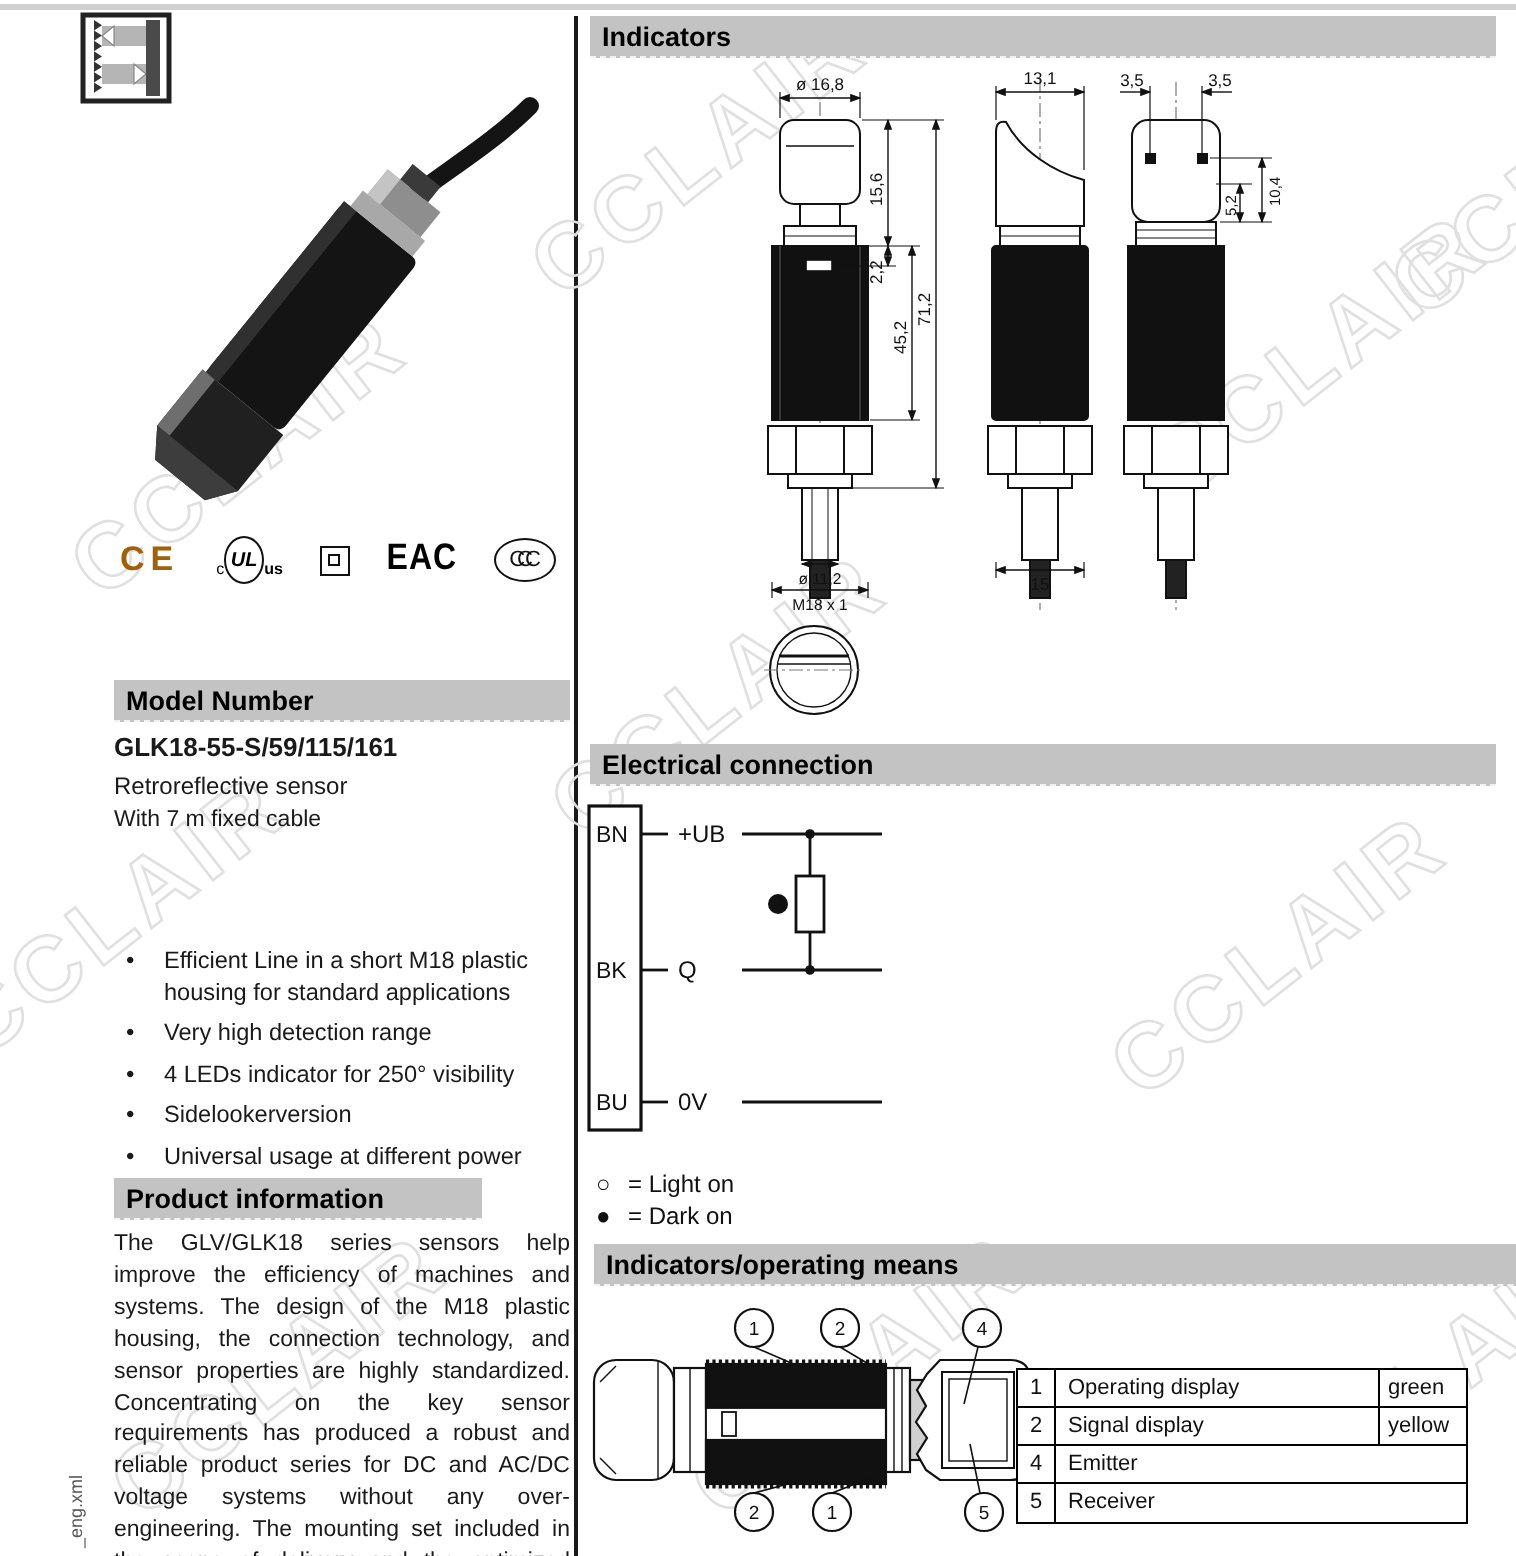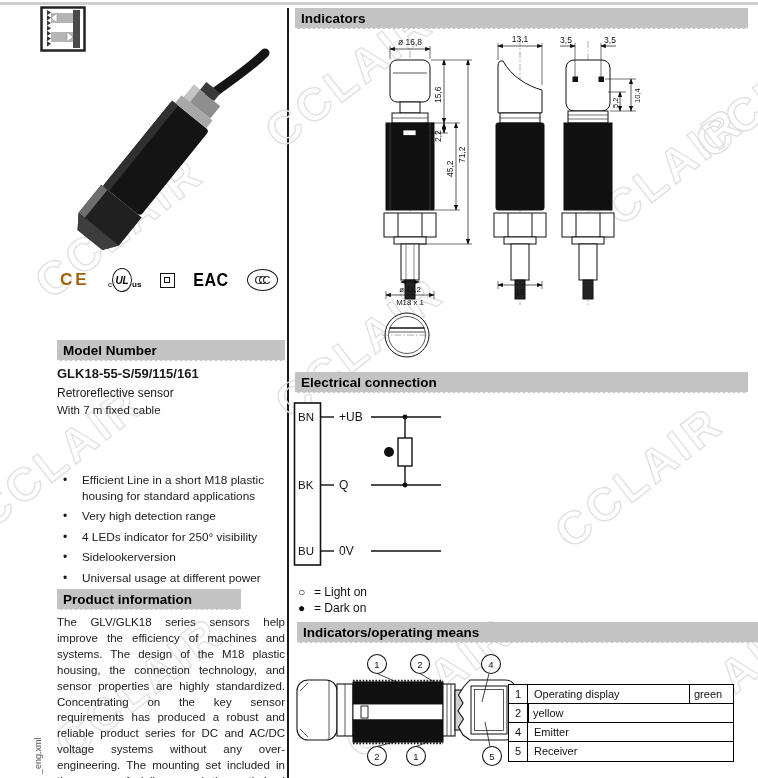--- a/index.html
+++ b/index.html
@@ -332,20 +332,21 @@
   </svg>
 
   <div class="tbl">
     <div class="trow">
       <span class="tno">1</span>
       <span class="tlabel">Operating display</span>
       <span class="tval">green</span>
     </div>
     <div class="trow">
       <span class="tno">2</span>
+      <span class="tlabel">Signal display</span>
       <span class="tval">yellow</span>
     </div>
     <div class="trow">
       <span class="tno">4</span>
       <span class="tlabel">Emitter</span>
     </div>
     <div class="trow">
       <span class="tno">5</span>
       <span class="tlabel">Receiver</span>
     </div>

